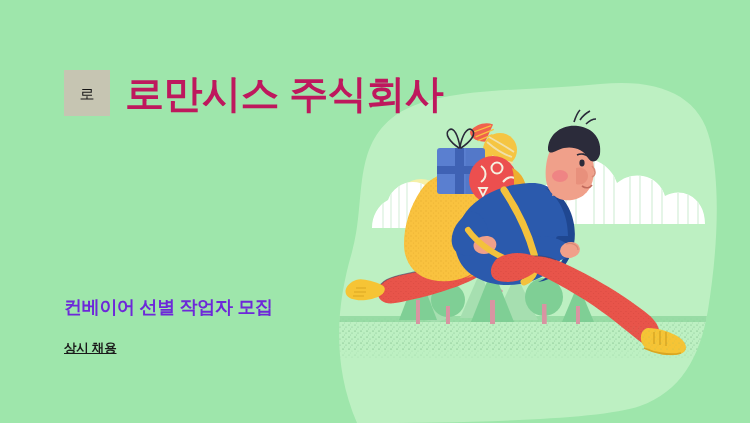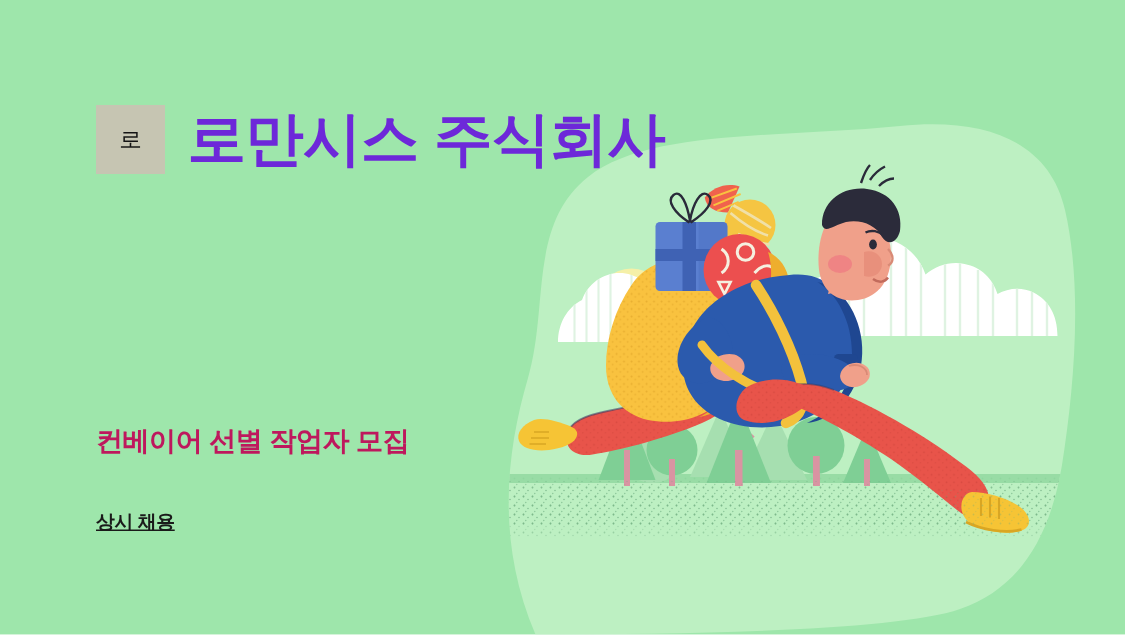--- a/index.html
+++ b/index.html
@@ -49,32 +49,32 @@
   #logo-badge-text {
     font-size: 15px;
     font-weight: 500;
     color: #141414;
     line-height: 1;
     letter-spacing: 0;
   }
   #company-name {
     font-size: 39px;
     font-weight: 700;
-    color: #6d28d9;
+    color: #be185d;
     line-height: 1;
     letter-spacing: -0.5px;
     white-space: nowrap;
   }
   #job-title {
     position: absolute;
     left: 64px;
-    top: 284px;
+    top: 297px;
     font-size: 18px;
     font-weight: 700;
-    color: #be185d;
+    color: #6d28d9;
     line-height: 1.2;
     letter-spacing: -0.3px;
     white-space: nowrap;
   }
   #job-subtitle {
     position: absolute;
     left: 64px;
     top: 341px;
     font-size: 12.5px;
     font-weight: 700;

